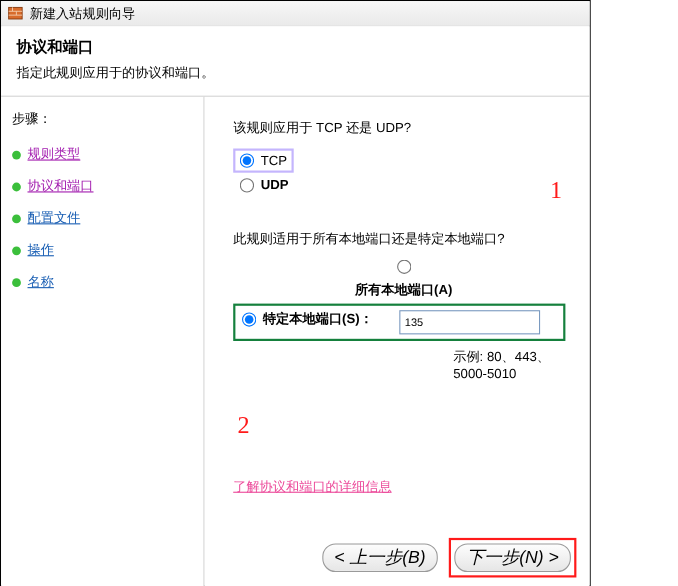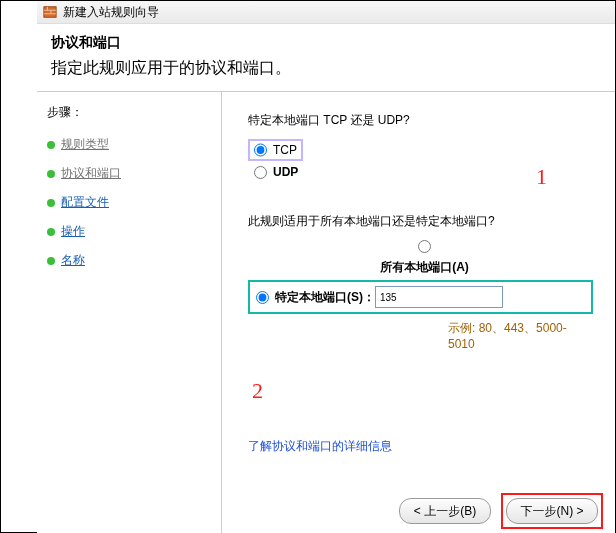--- a/index.html
+++ b/index.html
@@ -1,48 +1,48 @@
 <!DOCTYPE html>
 <html><head>
 <meta charset="utf-8">
 <style>
   html,body{margin:0;padding:0;font-family:"Microsoft YaHei","Segoe UI",Tahoma,sans-serif;font-size:12px;color:#000;background:#fff;}
-  .window{width:616px;height:533px;border:1px solid #000;box-sizing:border-box;background:#fff;position:relative;padding-left:36px;}
+  .window{width:537px;height:533px;border:1px solid #000;box-sizing:border-box;background:#fff;position:relative;}
   .titlebar{height:22px;background:linear-gradient(#f7f7f7,#eaeaea);border-bottom:1px solid #ddd;display:flex;align-items:center;padding:0 6px;gap:6px;}
   .titlebar .ticon{width:14px;height:14px;}
   .header{padding:10px 14px 12px 14px;border-bottom:1px solid #ccc;background:#fff;}
   .header h1{margin:0 0 6px 0;font-size:14px;font-weight:bold;}
-  .header p{margin:0;font-size:16px;font-family:Liberation Serif, serif;}
+  .header p{margin:0;font-size:12px;font-family:Liberation Serif, serif;}
   .body{display:flex;height:calc(100% - 22px - 60px);}
   .sidebar{width:185px;border-right:1px solid #ccc;padding:12px 10px;box-sizing:border-box;background:#fff;}
   .sidebar .steps-label{font-weight:normal;margin-bottom:15px;}
   .step{display:flex;align-items:center;gap:6px;margin:12px 0;}
   .step .bullet{width:8px;height:8px;border-radius:50%;background:#3bbf3b;flex:0 0 8px;}
-  .step.active a{color:#737373;text-decoration:underline;cursor:pointer;}
+  .step.active a{color:#a21caf;text-decoration:underline;cursor:pointer;}
   .step a{color:#1a5fb4;text-decoration:underline;cursor:pointer;}
   .content{flex:1;position:relative;padding:20px 22px 10px 26px;box-sizing:border-box;background:#fff;}
   .q{margin-bottom:10px;}
   .radio-row{display:flex;align-items:center;gap:6px;margin:4px 0 4px 6px;font-weight:bold;}
   .radio-row.normal{font-weight:normal;}
   input[type=radio]{margin:0;}
   .box1{border:2px solid #c4b5fd;padding:2px 4px;display:inline-flex;gap:6px;}
   .ann{color:#ff1a1a;font-family:"Times New Roman",serif;font-size:22px;position:absolute;}
   .ann1{left:288px;top:25px;}
   .ann2{left:4px;top:138px;}
   .section2{margin-top:34px;}
   .ports-block{margin-top:10px;}
   .ports-block .radio-row{margin-left:8px;font-weight:bold;flex-direction:column;}
-  .box2{border:2px solid #14b8a6;padding:4px 6px 4px 6px;margin-top:2px;display:flex;align-items:center;}
+  .box2{border:2px solid #15803d;padding:4px 6px 4px 6px;margin-top:2px;display:flex;align-items:flex-start;gap:24px;}
   .box2 .lbl{font-weight:bold;}
   .box2 input[type=text]{width:118px;height:18px;border:1px solid #7a9ac0;padding:1px 4px;font-size:10px;box-sizing:content-box;}
-  .example{margin:6px 0 0 200px;color:#a16207;}
-  .link{color:#1d4ed8;cursor:pointer;display:inline-block;}
+  .example{margin:6px 0 0 200px;color:#000000;}
+  .link{color:#ec4899;text-decoration:underline;cursor:pointer;display:inline-block;}
   .link-row{position:absolute;left:26px;bottom:86px;}
   .footer{position:absolute;right:12px;bottom:12px;display:flex;gap:10px;align-items:center;}
-  .btn{height:26px;min-width:92px;border:1px solid #9a9a9a;border-radius:12px;background:linear-gradient(#fdfdfd,#e6e6e6);font-size:12px;padding:0 10px;cursor:pointer;}
+  .btn{height:26px;min-width:92px;border:1px solid #9a9a9a;border-radius:12px;background:linear-gradient(#fdfdfd,#e6e6e6);font-size:16px;padding:0 10px;cursor:pointer;font-style:italic;}
   .box3{border:2px solid #ff1a1a;padding:3px;}
 </style>
 </head>
 <body>
 
 <div class="window">
 
   <div class="titlebar">
     <svg class="ticon" viewBox="0 0 16 16">
       <rect x="1" y="2" width="14" height="12" fill="#d86b2b" stroke="#8a3e12"></rect>
@@ -81,21 +81,21 @@
         <a>操作</a>
       </div>
       <div class="step">
         <span class="bullet"></span>
         <a>名称</a>
       </div>
     </div>
 
     <div class="content">
 
-      <div class="q">特定本地端口 TCP 还是 UDP?</div>
+      <div class="q">该规则应用于 TCP 还是 UDP?</div>
 
       <div style="position:relative;">
         <span class="box1">
           <input type="radio" name="proto" checked="" style="">
           <span>TCP</span>
         </span>
         <span class="ann ann1">1</span>
       </div>
       <div class="radio-row normal" style="font-weight:bold;">
         <input type="radio" name="proto" style="">

